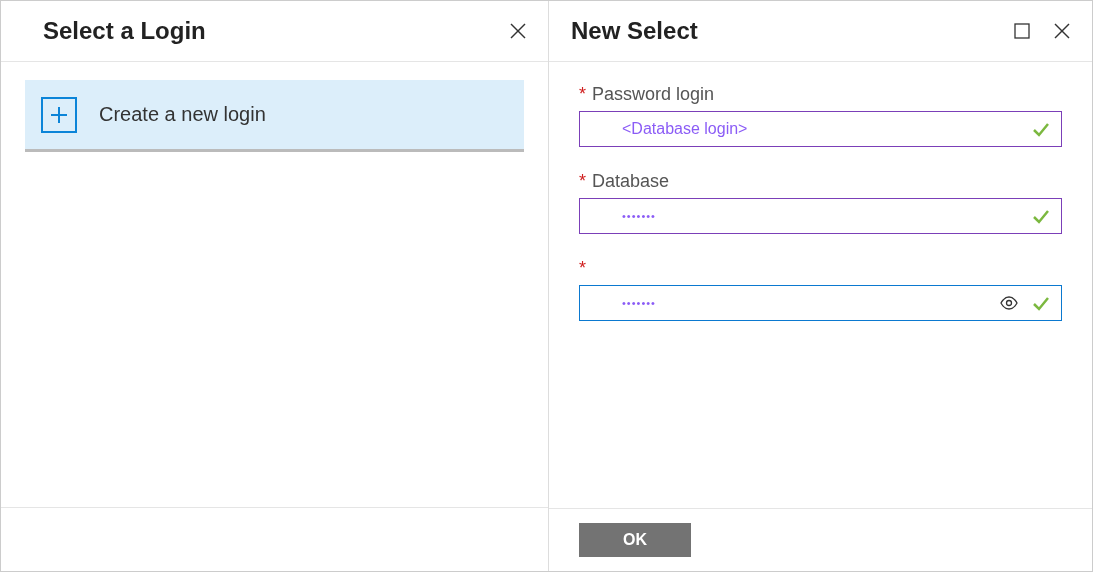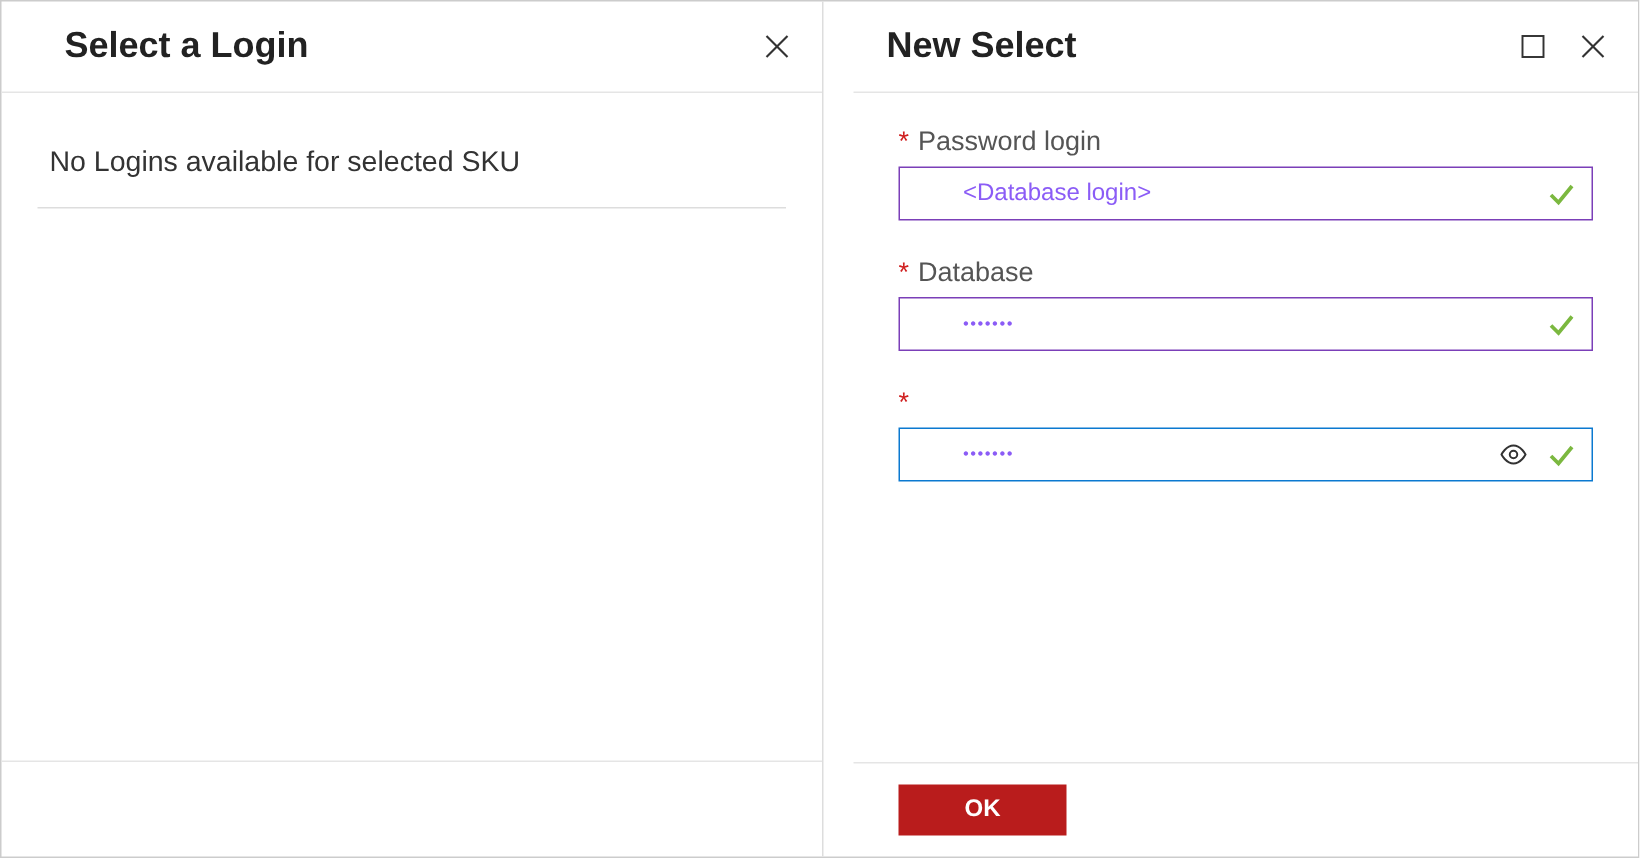--- a/index.html
+++ b/index.html
@@ -12,21 +12,20 @@
       background: #fff;
       width: 1093px;
       height: 572px;
       overflow: hidden;
     }
     .container {
       display: flex;
       width: 100%;
       height: 100%;
       border: 1px solid #ccc;
-      gap: 20px;
     }
     .left-panel {
       width: 548px;
       height: 100%;
       display: flex;
       flex-direction: column;
       border-right: 1px solid #ddd;
     }
     .right-panel {
       flex: 1;
@@ -157,21 +156,21 @@
       margin-right: 12px;
       cursor: pointer;
       display: flex;
       align-items: center;
     }
     .right-footer {
       border-top: 1px solid #e5e5e5;
       padding: 14px 30px;
     }
     .ok-button {
-      background: #b91c1c;
+      background: #737373;
       color: #fff;
       border: none;
       font-size: 16px;
       font-weight: 600;
       padding: 8px 44px;
       cursor: pointer;
     }
     .password-dots {
       font-family: Arial;
       letter-spacing: 1px;
@@ -189,21 +188,29 @@
       <div class="header-icons">
         <div class="close-icon">
           <svg width="18" height="18" viewBox="0 0 18 18">
               <line x1="2" y1="2" x2="16" y2="16" stroke="#333" stroke-width="1.4"></line>
               <line x1="16" y1="2" x2="2" y2="16" stroke="#333" stroke-width="1.4"></line>
             </svg>
         </div>
       </div>
     </div>
     <div class="left-body">
-      <div class="no-logins">No Logins available for selected SKU</div>
+      <div class="create-login-row">
+        <div class="plus-box">
+          <svg width="22" height="22" viewBox="0 0 22 22">
+              <line x1="11" y1="3" x2="11" y2="19" stroke="#0b84d8" stroke-width="2"></line>
+              <line x1="3" y1="11" x2="19" y2="11" stroke="#0b84d8" stroke-width="2"></line>
+            </svg>
+        </div>
+        <div class="create-login-text">Create a new login</div>
+      </div>
     </div>
     <div class="left-footer"></div>
   </div>
 
   <div class="right-panel">
     <div class="panel-header">
       <div class="panel-title">New Select</div>
       <div class="header-icons">
         <div class="maximize-icon">
           <svg width="16" height="16" viewBox="0 0 16 16">

